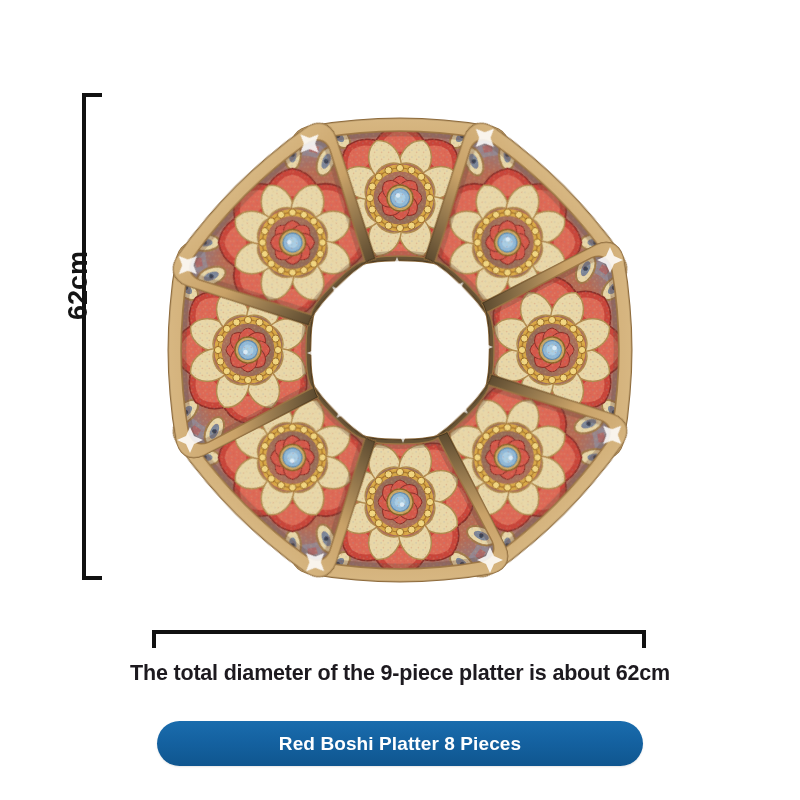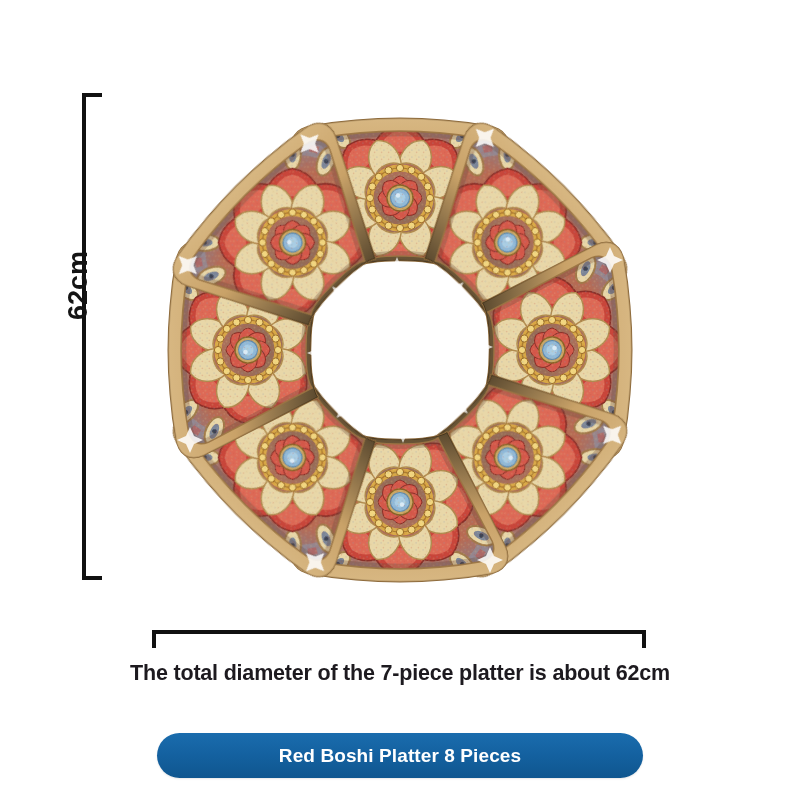--- a/index.html
+++ b/index.html
@@ -117,21 +117,20 @@
     color: #ffffff;
     font-family: "Liberation Sans", sans-serif;
     font-size: 19px;
     font-weight: 700;
     letter-spacing: 0.1px;
     cursor: pointer;
     display: flex;
     align-items: center;
     justify-content: center;
     box-shadow: 0 1px 2px rgba(0,0,0,0.10);
-    margin-top: 12px;
   }
 
   
   #platter {
     position: absolute;
     left: 120px;
     top: 70px;
     width: 560px;
     height: 560px;
   }
@@ -455,17 +454,17 @@
       </g>
     </svg>
   </div>
 
   <div class="h-bracket">
     <div class="stem"></div>
     <div class="tick left"></div>
     <div class="tick right"></div>
   </div>
 
-  <div class="caption">The total diameter of the 7-piece platter is about 62cm</div>
+  <div class="caption">The total diameter of the 9-piece platter is about 62cm</div>
 
   <button class="cta-button">Red Boshi Platter 8 Pieces</button>
 
 </div>
 
 </body></html>

